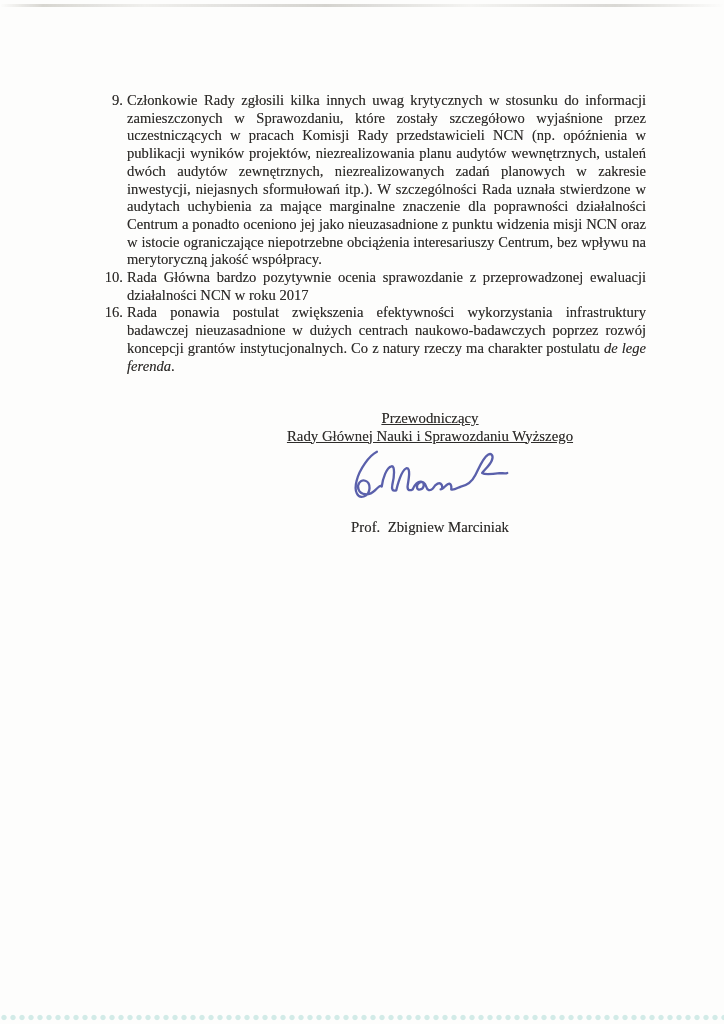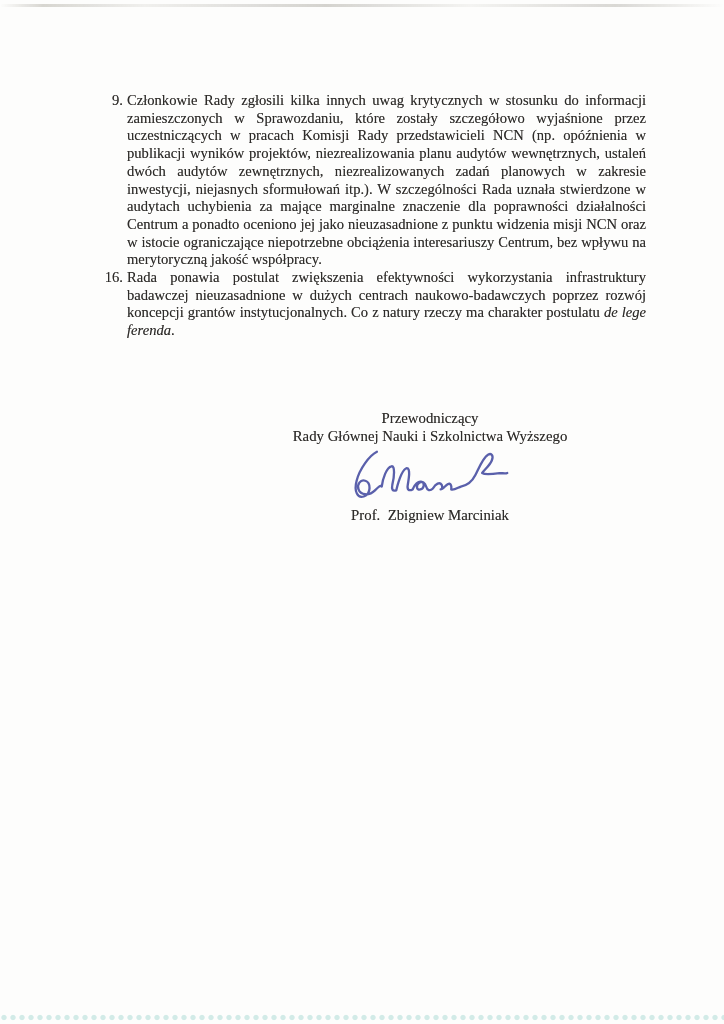--- a/index.html
+++ b/index.html
@@ -46,47 +46,50 @@
   .list-item .num {
     position: absolute; left: 0; top: 0;
     width: 23px; text-align: right;
   }
   .sig-block {
     position: absolute; top: 410px; left: 230px; width: 400px;
     text-align: center;
     font-size: 14.8px; line-height: 17.6px;
     text-shadow: 0 0 .5px rgba(62,60,56,.55);
   }
-  .sig-line { display: block; }
+  .sig-line { display: block; text-decoration: underline; }
   .sig-svg { display: block; margin: 1px auto 0; }
-  .signer { display: block; margin-top: 5px; white-space: pre-wrap; text-align: center; }
+  .signer { display: block; margin-top: 17px; white-space: pre-wrap; text-align: center; }
 </style>
 </head>
 <body>
 
 <div class="page">
 
   <div class="top-edge"></div>
 
   <div class="content">
 
     <div class="list-item">
       <span class="num">9.</span><span>Członkowie Rady zgłosili kilka innych uwag krytycznych w stosunku do informacji zamieszczonych w Sprawozdaniu, które zostały szczegółowo wyjaśnione przez uczestniczących w pracach Komisji Rady przedstawicieli NCN (np. opóźnienia w publikacji wyników projektów, niezrealizowania planu audytów wewnętrznych, ustaleń dwóch audytów zewnętrznych, niezrealizowanych zadań planowych w zakresie inwestycji, niejasnych sformułowań itp.). W szczególności Rada uznała stwierdzone w audytach uchybienia za mające marginalne znaczenie dla poprawności działalności Centrum a ponadto oceniono jej jako nieuzasadnione z punktu widzenia misji NCN oraz w istocie ograniczające niepotrzebne obciążenia interesariuszy Centrum, bez wpływu na merytoryczną jakość współpracy.</span>
     </div>
 
+    <div class="list-item">
+      <span class="num">10.</span><span>Rada Główna bardzo pozytywnie ocenia sprawozdanie z przeprowadzonej ewaluacji działalności NCN w roku 2017</span>
+    </div>
 
     <div class="list-item">
       <span class="num">16.</span><span>Rada ponawia postulat zwiększenia efektywności wykorzystania infrastruktury badawczej nieuzasadnione w dużych centrach naukowo-badawczych poprzez rozwój koncepcji grantów instytucjonalnych. Co z natury rzeczy ma charakter postulatu </span><i>de lege ferenda</i><span>.</span>
     </div>
 
   </div>
 
   <div class="sig-block">
     <span class="sig-line">Przewodniczący</span>
-    <span class="sig-line">Rady Głównej Nauki i Szkolnictwa Wyższego</span>
+    <span class="sig-line">Rady Głównej Nauki i Sprawozdaniu Wyższego</span>
 
     <svg class="sig-svg" width="172" height="56" viewBox="0 0 170 58" aria-hidden="true">
       <path fill="none" stroke-width="2.4" stroke-linecap="round" stroke-linejoin="round" d="M 30,6
                C 22,10 12,24 9,36
                C 6,47 10,55 17,52
                C 24,49 24,38 18,36
                C 13,34 9,40 11,45
                C 13,51 22,52 28,46
                C 31,43 34,40 35,42
                C 36,34 40,22 45,21

